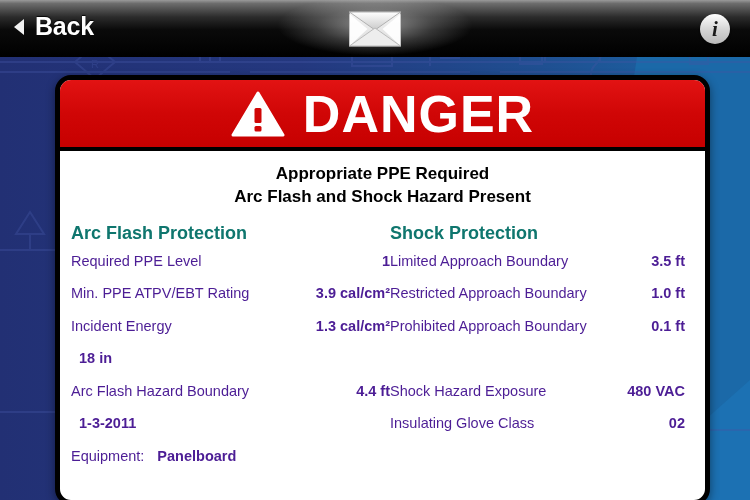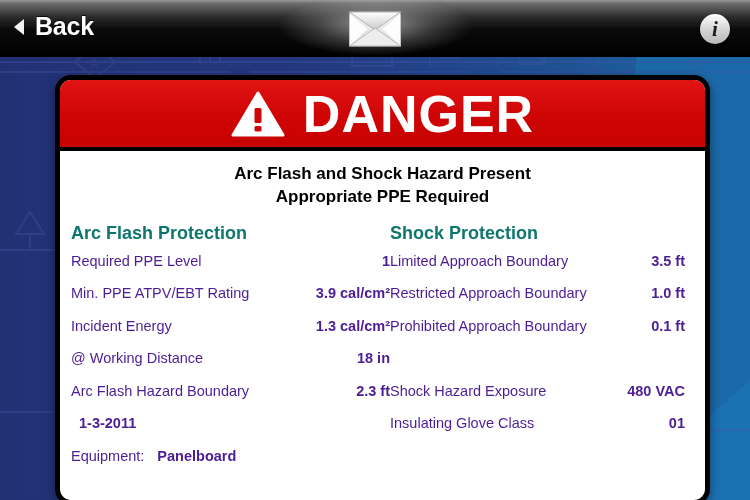--- a/index.html
+++ b/index.html
@@ -164,48 +164,47 @@
     <div class="danger-bar">
       <svg class="warn-tri" viewBox="0 0 54 46">
         <path d="M27 2 L52 44 L2 44 Z" fill="#ffffff" stroke="#ffffff" stroke-width="3" stroke-linejoin="round"></path>
         <rect x="23.5" y="17" width="7" height="15" fill="#d00606" rx="1.5"></rect>
         <rect x="23.5" y="35" width="7" height="5.5" fill="#d00606" rx="1.5"></rect>
       </svg>
       <div class="danger-word">DANGER</div>
     </div>
 
     <div class="subtitle">
+      <div>Appropriate PPE Required</div>
       <div>Arc Flash and Shock Hazard Present</div>
-      <div>Appropriate PPE Required</div>
     </div>
 
     <div class="cols">
 
       <div class="col col-left">
         <div class="col-head">Arc Flash Protection</div>
 
         <div class="row">
           <span class="lbl">Required PPE Level</span>
           <span class="val">1</span>
         </div>
         <div class="row">
           <span class="lbl">Min. PPE ATPV/EBT Rating</span>
           <span class="val">3.9 cal/cm²</span>
         </div>
         <div class="row">
           <span class="lbl">Incident Energy</span>
           <span class="val">1.3 cal/cm²</span>
         </div>
         <div class="row">
-          <span class="lbl">@ Working Distance</span>
           <span class="val">18 in</span>
         </div>
         <div class="row">
           <span class="lbl">Arc Flash Hazard Boundary</span>
-          <span class="val">2.3 ft</span>
+          <span class="val">4.4 ft</span>
         </div>
         <div class="row">
           <span class="val">1-3-2011</span>
         </div>
         <div class="row equip">
           <span class="lbl">Equipment:</span>
           <span class="val">Panelboard</span>
         </div>
       </div>
 
@@ -224,20 +223,20 @@
           <span class="lbl">Prohibited Approach Boundary</span>
           <span class="val">0.1 ft</span>
         </div>
         <div class="spacer"></div>
         <div class="row">
           <span class="lbl">Shock Hazard Exposure</span>
           <span class="val">480 VAC</span>
         </div>
         <div class="row">
           <span class="lbl">Insulating Glove Class</span>
-          <span class="val">01</span>
+          <span class="val">02</span>
         </div>
       </div>
 
     </div>
   </div>
 
 </div>
 
 </body></html>

